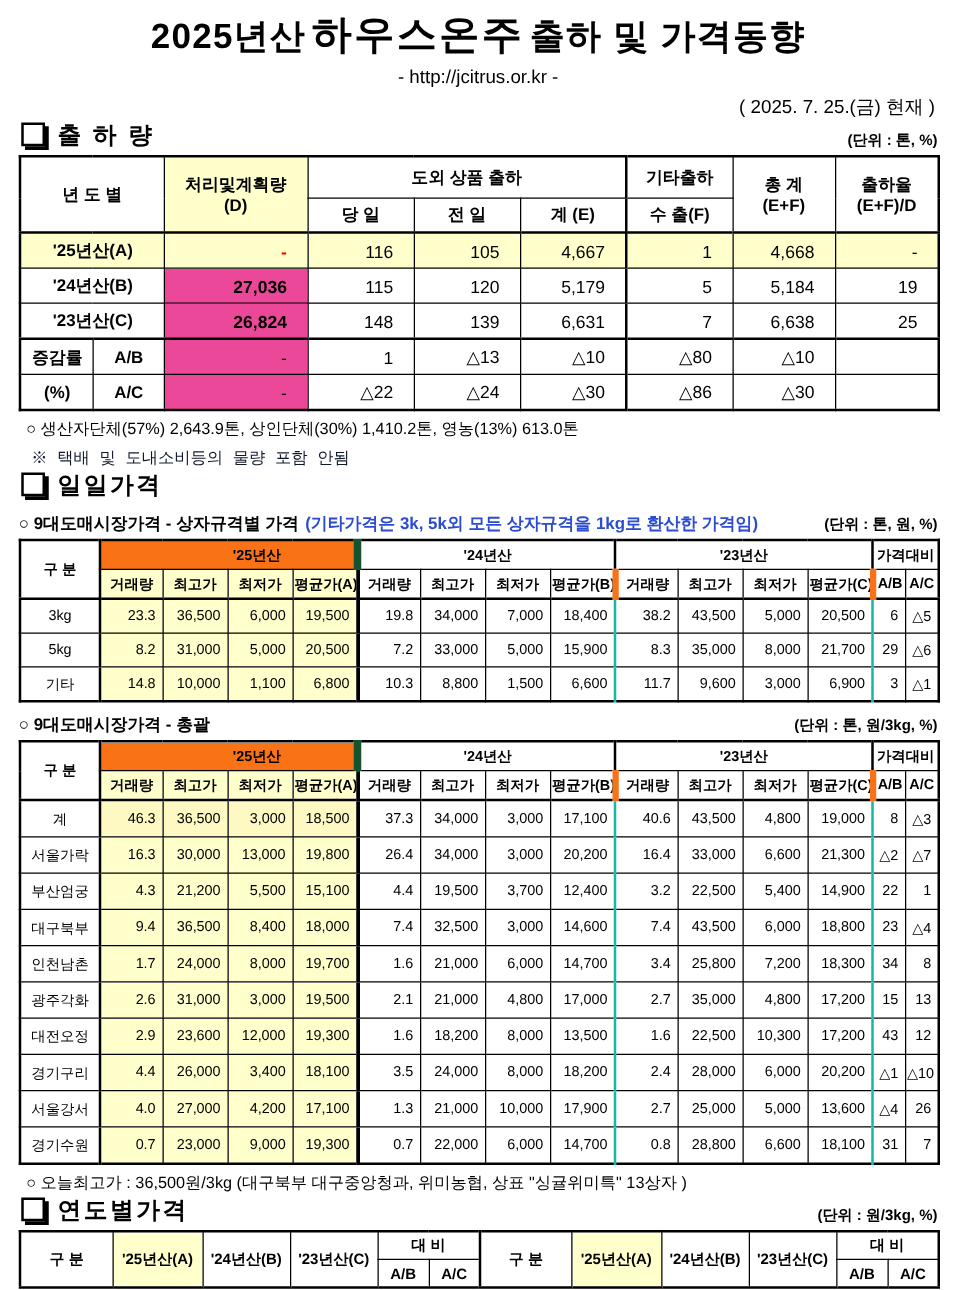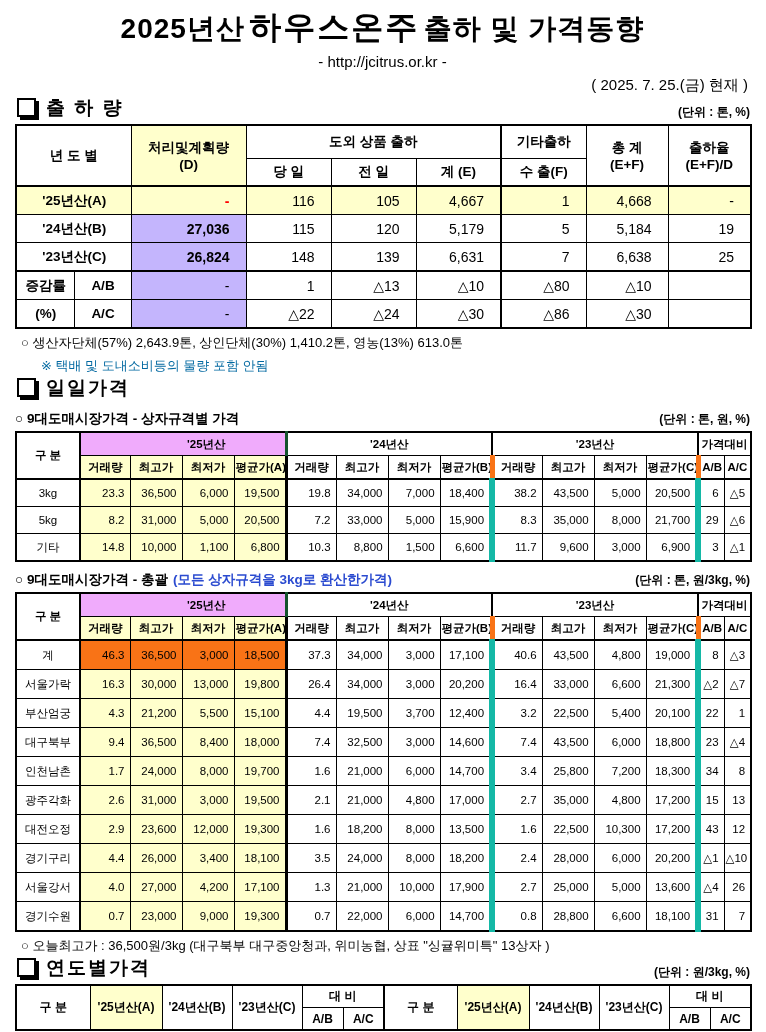--- a/index.html
+++ b/index.html
@@ -32,56 +32,56 @@
   .st th{font-size:13.5px;height:24px;}
   .st thead tr:first-child th{height:30px;}
   .st td{font-size:14px;height:25px;padding-right:0;}
   .st td.n{padding-right:16px;}
   .st td.lbl{text-align:center;font-weight:bold;font-size:13.5px;}
   .st .sep{border-right:2px solid #000;}
   .st .hb{border-bottom:2px solid #000;}
   .st th.plan-h{background:#FFFFCC;}
   .st tr.y25 td{background:#FFFFCC;}
   .st td.plan-blue{background:#DCE6F1;color:#FF0000;font-weight:bold;}
-  .st td.plan-y{background:#c4b5fd;}
+  .st td.plan-y{background:#ec4899;}
   .st td.bold{font-weight:bold;}
   .st tr.chg-first td{border-top:2px solid #000;}
 
   
   .pt{border:2px solid #000;}
   .pt th{font-size:11.5px;height:20px;}
   .pt td{font-size:11.5px;height:24px;}
   .pt.overall td{height:26px;}
   .pt td.n{padding-right:5px;}
   .pt .hb{border-bottom:2px solid #000;}
   .pt th.corner{border-right:2px solid #000;}
-  .pt tr.gr th:nth-child(2){background:#f0abfc;border-right:3px solid #14532d;padding-left:48px;}
+  .pt tr.gr th:nth-child(2){background:#f97316;border-right:6px solid #14532d;padding-left:48px;}
   .pt tr.gr th:nth-child(3),.pt tr.gr th:nth-child(4){border-right:2px solid #000;}
   .pt tr.sub th:nth-child(-n+4){background:#FFFFCC;}
   .pt tr.sub th:nth-child(4){border-right:3px solid #000;}
   .pt tr.sub th:nth-child(8),.pt tr.sub th:nth-child(12){border-right:5px solid #f97316;}
   .pt tbody td:first-child{border-right:2px solid #000;text-align:center;}
   .pt tbody td:nth-child(5){border-right:3px solid #000;}
-  .pt tbody td:nth-child(9),.pt tbody td:nth-child(13){border-right:6px solid #14b8a6;}
+  .pt tbody td:nth-child(9),.pt tbody td:nth-child(13){border-right:2px solid #14b8a6;}
   .pt tbody td:nth-child(n+2):nth-child(-n+5){background:#FFFFCC;}
-  .pt tbody tr.total td:nth-child(n+2):nth-child(-n+5){background:#f97316;}
+  .pt tbody tr.total td:nth-child(n+2):nth-child(-n+5){background:#fef9c3;}
 
   
   .yt{border:2px solid #000;}
   .yt th{font-size:12px;height:19px;}
   .yt .hb{border-bottom:2px solid #000;}
   .yt .hsep{border-right:2px solid #000;}
   .yt th.y25h{background:#FFFFCC;}
 
   
   .cap-line{display:flex;align-items:flex-end;margin-top:9px;justify-content:center;}
   .cap-black{font-size:13.5px;font-weight:bold;}
   .cap-blue{font-size:13.5px;font-weight:bold;color:#2B4BD0;margin-left:5px;}
   .note{font-size:13px;margin-top:5px;margin-left:6px;}
-  .note.red{color:#0369a1;margin-left:26px;}
+  .note.red{color:#0f172a;margin-left:10px;font-family:Liberation Mono, monospace;}
 </style>
 </head>
 <body>
 
 <div class="page">
 
   <div class="title-line">
     <span class="t-year">2025년산</span>
     <span class="t-product">하우스온주</span>
     <span class="t-rest">출하 및 가격동향</span>
@@ -182,20 +182,21 @@
   <div class="note">○ 생산자단체(57%) 2,643.9톤, 상인단체(30%) 1,410.2톤, 영농(13%) 613.0톤</div>
   <div class="note red">※ 택배 및 도내소비등의 물량 포함 안됨</div>
 
   <div class="sec-head">
     <span class="sq-icon"></span>
     <h2>일일가격</h2>
   </div>
 
   <div class="cap-line">
     <span class="cap-black">○ 9대도매시장가격 - 상자규격별 가격</span>
+    <span class="cap-blue">(기타가격은 3k, 5k외 모든 상자규격을 1kg로 환산한 가격임)</span>
     <span class="unit">(단위 : 톤, 원, %)</span>
   </div>
 
   <table class="pt">
     <colgroup>
         <col style="width:64px">
         <col style="width:50px">
         <col style="width:52px">
         <col style="width:52px">
         <col style="width:52px">
@@ -288,21 +289,20 @@
           <td class="n">3,000</td>
           <td class="n">6,900</td>
           <td class="n">3</td>
           <td class="n">△1</td>
         </tr>
       </tbody>
   </table>
 
   <div class="cap-line">
     <span class="cap-black">○ 9대도매시장가격 - 총괄</span>
-    <span class="cap-blue">(모든 상자규격을 3kg로 환산한가격)</span>
     <span class="unit">(단위 : 톤, 원/3kg, %)</span>
   </div>
 
   <table class="pt overall">
     <colgroup>
         <col style="width:64px">
         <col style="width:50px">
         <col style="width:52px">
         <col style="width:52px">
         <col style="width:52px">
@@ -385,21 +385,21 @@
           <td class="n">21,200</td>
           <td class="n">5,500</td>
           <td class="n">15,100</td>
           <td class="n">4.4</td>
           <td class="n">19,500</td>
           <td class="n">3,700</td>
           <td class="n">12,400</td>
           <td class="n">3.2</td>
           <td class="n">22,500</td>
           <td class="n">5,400</td>
-          <td class="n">20,100</td>
+          <td class="n">14,900</td>
           <td class="n">22</td>
           <td class="n">1</td>
         </tr>
 
         <tr>
           <td>대구북부</td>
           <td class="n">9.4</td>
           <td class="n">36,500</td>
           <td class="n">8,400</td>
           <td class="n">18,000</td>

